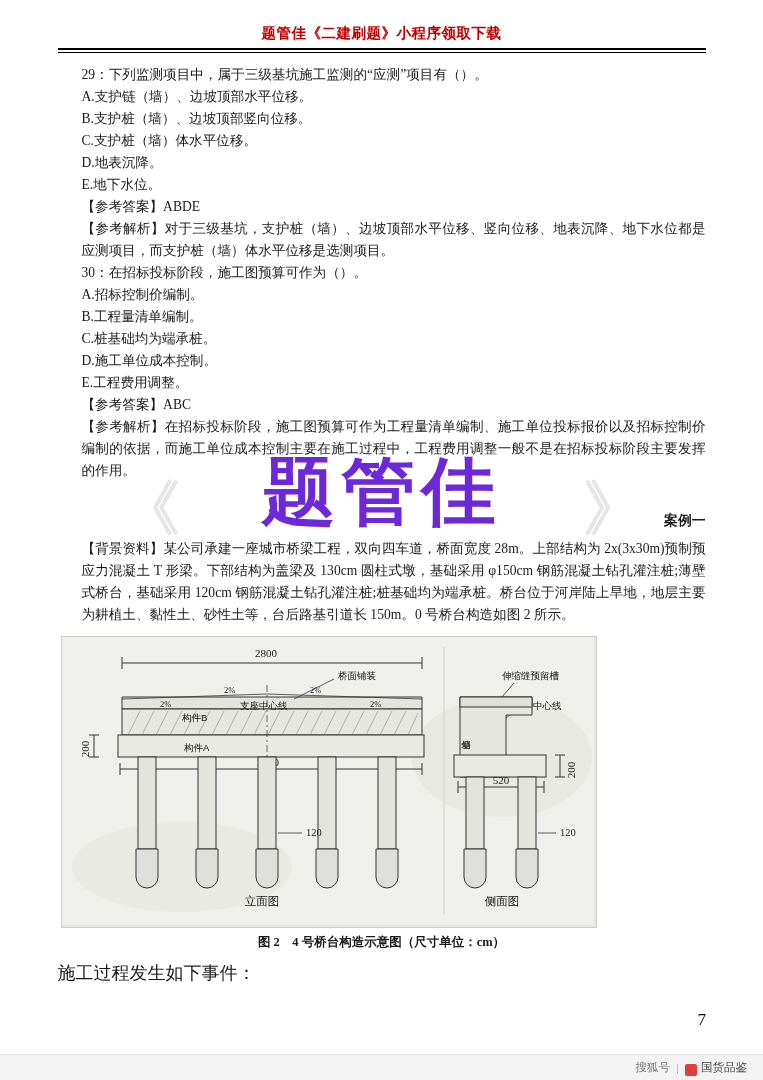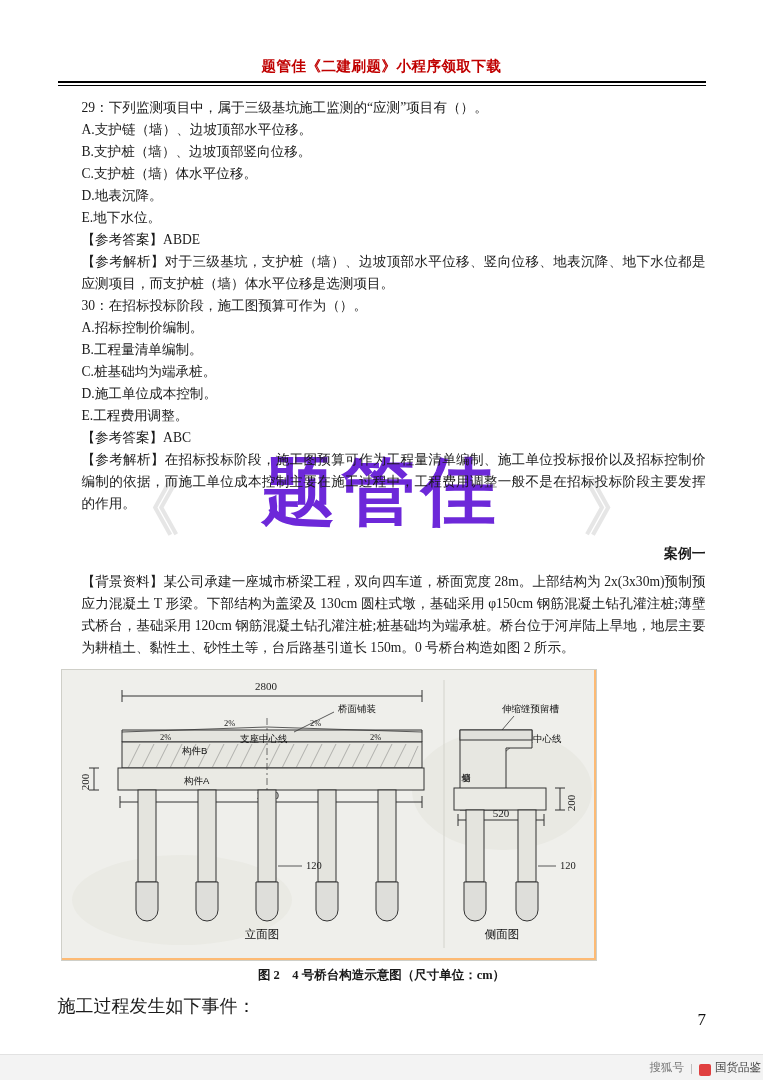--- a/index.html
+++ b/index.html
@@ -19,21 +19,21 @@
     position: relative;
     width: 763px;
     height: 1080px;
     box-sizing: border-box;
     padding: 0 0 0 0;
   }
   .content {
     position: relative;
     margin: 0 auto;
     width: 648px;
-    padding-top: 57px;
+    padding-top: 24px;
   }
 
   
   .doc-header {
     text-align: center;
     font-family: "Liberation Sans", "DejaVu Sans", sans-serif;
     font-weight: bold;
     font-size: 14.5px;
     color: #c00000;
     letter-spacing: 0.5px;
@@ -112,21 +112,21 @@
     z-index: 2;
   }
 
   
   .figure {
     position: relative;
     margin: 10px 0 6px 0;
     width: 534px;
     margin-left: 3px;
     height: 290px;
-    background: #fdba74;
+    background: #e5e5e5;
     border: 1px solid #cfcfc8;
     z-index: 2;
   }
   .figure svg { display: block; }
   .fig-caption {
     text-align: center;
     font-size: 12.5px;
     font-weight: bold;
     margin-top: 2px;
   }
@@ -150,21 +150,21 @@
     position: absolute;
     left: 0;
     bottom: 0;
     width: 763px;
     height: 26px;
     background: #f3f3f3;
     border-top: 1px solid #e2e2e2;
     display: flex;
     align-items: center;
     justify-content: flex-end;
-    padding-right: 2px;
+    padding-right: 16px;
     box-sizing: border-box;
     font-family: "Liberation Sans", "DejaVu Sans", sans-serif;
     font-size: 11.5px;
     color: #555;
   }
   .bottom-bar .sohu {
     color: #777;
     margin-right: 6px;
   }
   .bottom-bar .sep {

